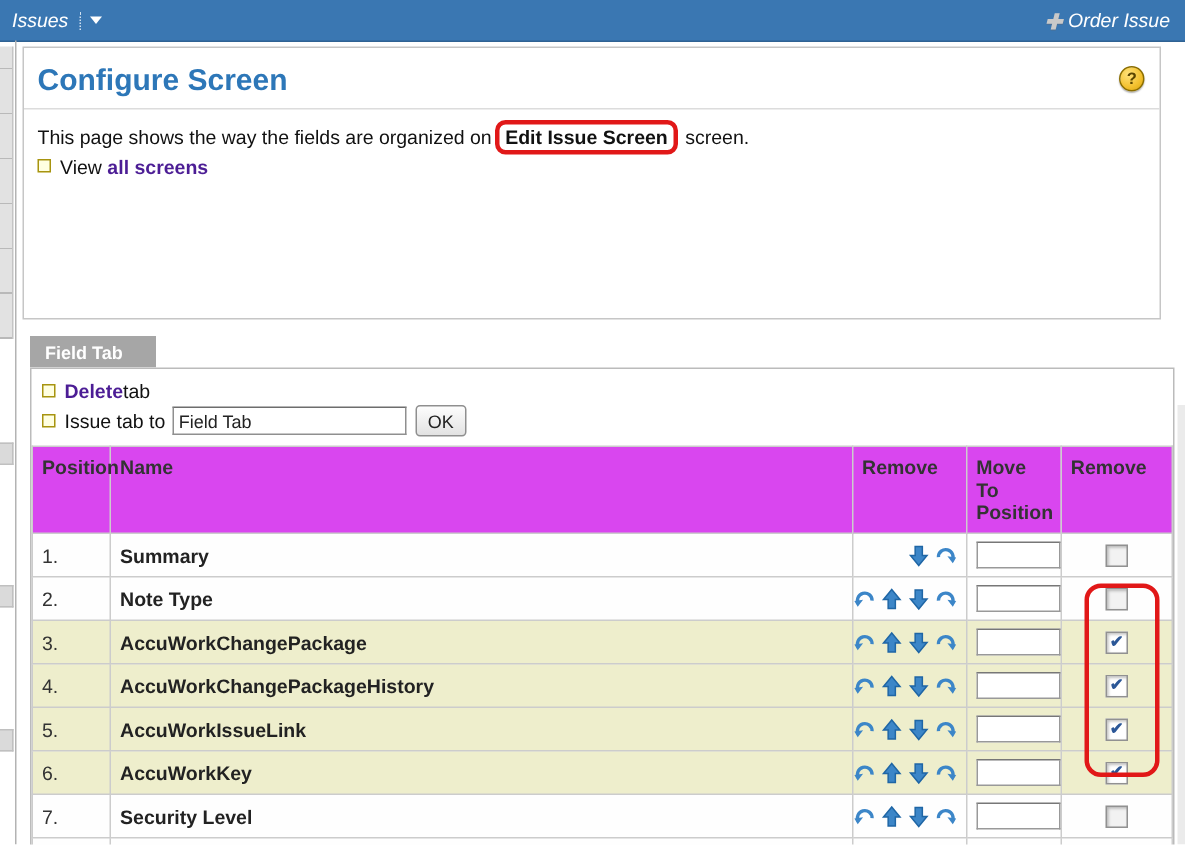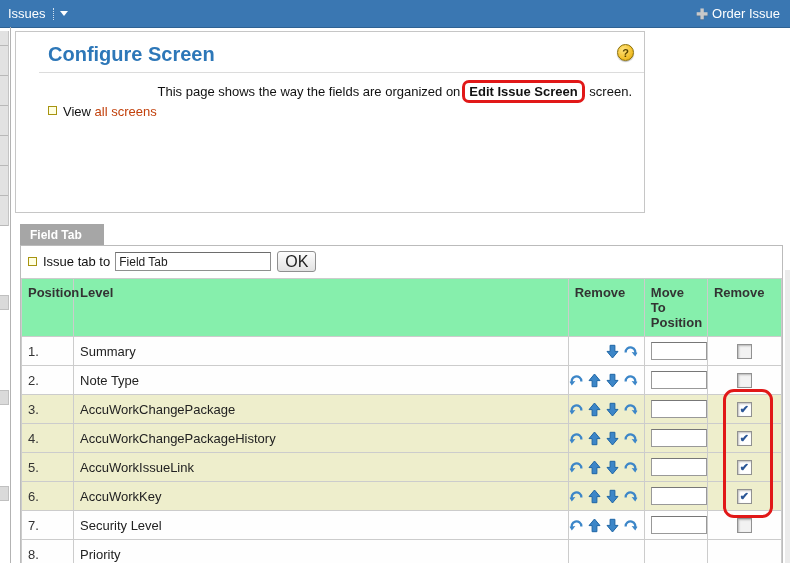--- a/index.html
+++ b/index.html
@@ -10,21 +10,21 @@
     -webkit-font-smoothing:antialiased;
   }
   
   .topbar{
     position:absolute;left:0;top:0;width:790px;height:27px;
     background:#3a77b2;
     border-bottom:1px solid #2f湾; 
     border-bottom:1px solid #2f6293;
     display:flex;align-items:center;
   }
-  .tb-item{color:#ffffff;font-size:13px;display:flex;align-items:center;height:28px;cursor:pointer;}
+  .tb-item{color:#ffffff;font-size:13px;display:flex;align-items:center;height:28px;cursor:pointer;font-style:italic;}
   .tb-issues{padding-left:8px;}
   .tb-sep{width:1px;height:12px;margin:0 5px 0 7px;border-left:1px dotted #cfe0ef;}
   .caret{width:0;height:0;border-left:4px solid transparent;border-right:4px solid transparent;border-top:5px solid #ffffff;margin-right:6px;}
   .admin-tab{
     margin-left:10px;height:24px;align-self:flex-end;
     background:#f4f4f4;border:1px solid #7d9cbd;border-bottom:none;
     border-radius:3px 3px 0 0;
     display:flex;align-items:center;padding:0 8px 0 10px;
     color:#2b2b2b;font-size:13px;cursor:pointer;
   }
@@ -36,84 +36,84 @@
   .rail-top{
     position:absolute;left:0;top:31px;width:8px;height:195px;
     background:repeating-linear-gradient(#e2e2e2 0 14px,#b9b9b9 14px 15px,#e2e2e2 15px 30px);
     border-right:1px solid #c4c4c4;
   }
   .rail-block{position:absolute;left:0;width:8px;height:13px;background:#dadada;border:1px solid #c0c0c0;border-left:none;}
   .rail-line{position:absolute;left:10px;top:27px;width:1px;height:536px;background:#b3b3b3;}
   .right-strip{position:absolute;right:0;top:270px;width:5px;height:293px;background:#ebebeb;}
   
   .panel{
-    position:absolute;left:15px;top:31px;width:630px;height:182px;
-    background:#ffffff;border:1px solid #c6c6c6;box-sizing:border-box;padding-left:23px;
+    position:absolute;left:15px;top:31px;width:759px;height:182px;
+    background:#ffffff;border:1px solid #c6c6c6;box-sizing:border-box;
   }
   .panel-head{
     display:flex;align-items:flex-start;justify-content:space-between;
     padding:10px 10px 6px 9px;border-bottom:1px solid #dcdcdc;
   }
   .page-title{color:#2d77b8;font-size:20px;font-weight:bold;margin:0;line-height:24px;}
   .help-icon{
     width:15px;height:15px;border-radius:50%;
     background:radial-gradient(circle at 35% 30%, #ffe27a, #f3c12f 60%, #d9a40e);
     border:1px solid #8a6d00;color:#5a4500;font-size:11px;font-weight:bold;
     display:flex;align-items:center;justify-content:center;cursor:pointer;
     box-shadow:0 1px 1px rgba(0,0,0,.3);margin-top:2px;
   }
   .panel-body{padding:7px 12px 0 9px;font-size:13px;color:#111;}
   .panel-body p{margin:0 0 0 0;line-height:17px;}
-  .p-intro{margin-bottom:14px;text-align:right;}
+  .p-intro{margin-bottom:14px;}
   .red-inline{
     display:inline-block;border:3px solid #e11818;border-radius:7px;
     padding:0 4px;margin:0 1px 0 2px;font-weight:bold;line-height:17px;
   }
   .p-desc{margin-bottom:16px;max-width:748px;}
   .p-note{margin-bottom:16px;}
   .note-label{color:#cc0000;font-weight:bold;}
   .sq-bullet{
     display:inline-block;width:7px;height:7px;background:#ffffe1;
     border:1px solid #a79410;margin-right:6px;vertical-align:1px;
   }
-  .link{color:#c2410c;font-weight:normal;text-decoration:none;cursor:pointer;}
+  .link{color:#4c1d95;font-weight:bold;text-decoration:none;cursor:pointer;}
   
   .ftab{
     position:absolute;left:20px;top:224px;height:21px;
     background:#a6a6a6;color:#ffffff;font-size:12px;font-weight:bold;
     display:inline-flex;align-items:center;padding:0 22px 0 10px;box-sizing:border-box;
   }
   .fbox{
     position:absolute;left:20px;top:245px;width:763px;height:400px;
     background:#ffffff;border:1px solid #bbbbbb;box-sizing:border-box;
   }
   .controls{padding:5px 0 4px 7px;font-size:13px;color:#111;}
   .ctl-line{line-height:19px;display:flex;align-items:center;}
   .rename-input{
     width:148px;height:17px;margin-left:5px;border:1px solid #8f8f8f;
     border-top-color:#6d6d6d;font-size:12px;font-family:"Liberation Sans",sans-serif;
     padding:0 3px;color:#222;
   }
   .ok-btn{
-    margin-left:6px;height:21px;padding:0 7px;font-size:16px;color:#222;
+    margin-left:6px;height:21px;padding:0 7px;font-size:12px;color:#222;
     background:linear-gradient(#fdfdfd,#e2e2e2);border:1px solid #8f8f8f;border-radius:3px;cursor:pointer;
     font-family:"Liberation Sans",sans-serif;
   }
   
   table.fields{border-collapse:collapse;width:100%;table-layout:fixed;margin-top:2px;}
   table.fields th,table.fields td{border:1px solid #cccccc;font-size:13px;}
   table.fields th{
-    background:#86efac;color:#333;font-weight:bold;text-align:left;
+    background:#d946ef;color:#333;font-weight:bold;text-align:left;
     padding:6px 6px;vertical-align:top;height:36px;box-sizing:border-box;
   }
   th.c,td.c{text-align:center;}
   table.fields td{height:29px;box-sizing:border-box;padding:0 6px;background:#fefefe;}
   tr.hl td{background:#eeeecc;}
   td.pos{color:#333;padding-left:8px;}
-  td.nm{font-weight:normal;color:#222;padding-left:11px;}
+  td.nm{font-weight:bold;color:#222;padding-left:11px;}
   td.oc{padding:0 7px 0 0;}
   .oc-inner{display:flex;justify-content:flex-end;align-items:center;gap:3px;}
   .oicon{width:15px;height:15px;display:inline-flex;cursor:pointer;}
   .oicon.flip{transform:scaleX(-1);}
   .mv-input{
     width:50px;height:16px;border:1px solid #999;border-top-color:#777;
     font-size:12px;padding:0 2px;font-family:"Liberation Sans",sans-serif;
   }
   .cb{
     width:13px;height:13px;margin:0 auto;background:#f2f2f2;
@@ -160,38 +160,43 @@
     <p><span class="sq-bullet"></span><span>View</span> <a class="link">all screens</a></p>
   </div>
 </div>
 
 <div class="ftab">Field Tab</div>
 
 <div class="fbox">
   <div class="controls">
     <div class="ctl-line">
       <span class="sq-bullet"></span>
+      <a class="link">Delete</a>
+      <span> tab</span>
+    </div>
+    <div class="ctl-line">
+      <span class="sq-bullet"></span>
       <span>Issue tab to</span>
       <input class="rename-input" type="text" value="Field Tab" style="">
       <button class="ok-btn">OK</button>
     </div>
   </div>
 
   <table class="fields">
     <colgroup>
       <col style="width:52px">
         <col style="width:494px">
         <col style="width:76px">
         <col style="width:63px">
         <col style="width:74px">
     </colgroup>
     <thead>
       <tr>
         <th>Position</th>
-        <th>Level</th>
+        <th>Name</th>
         <th class="c">Remove</th>
         <th class="c">Move To Position</th>
         <th class="c">Remove</th>
       </tr>
     </thead>
     <tbody>
   <tr class="tr">
     <td class="pos">1.</td>
     <td class="nm">Summary</td>
     <td class="oc">

